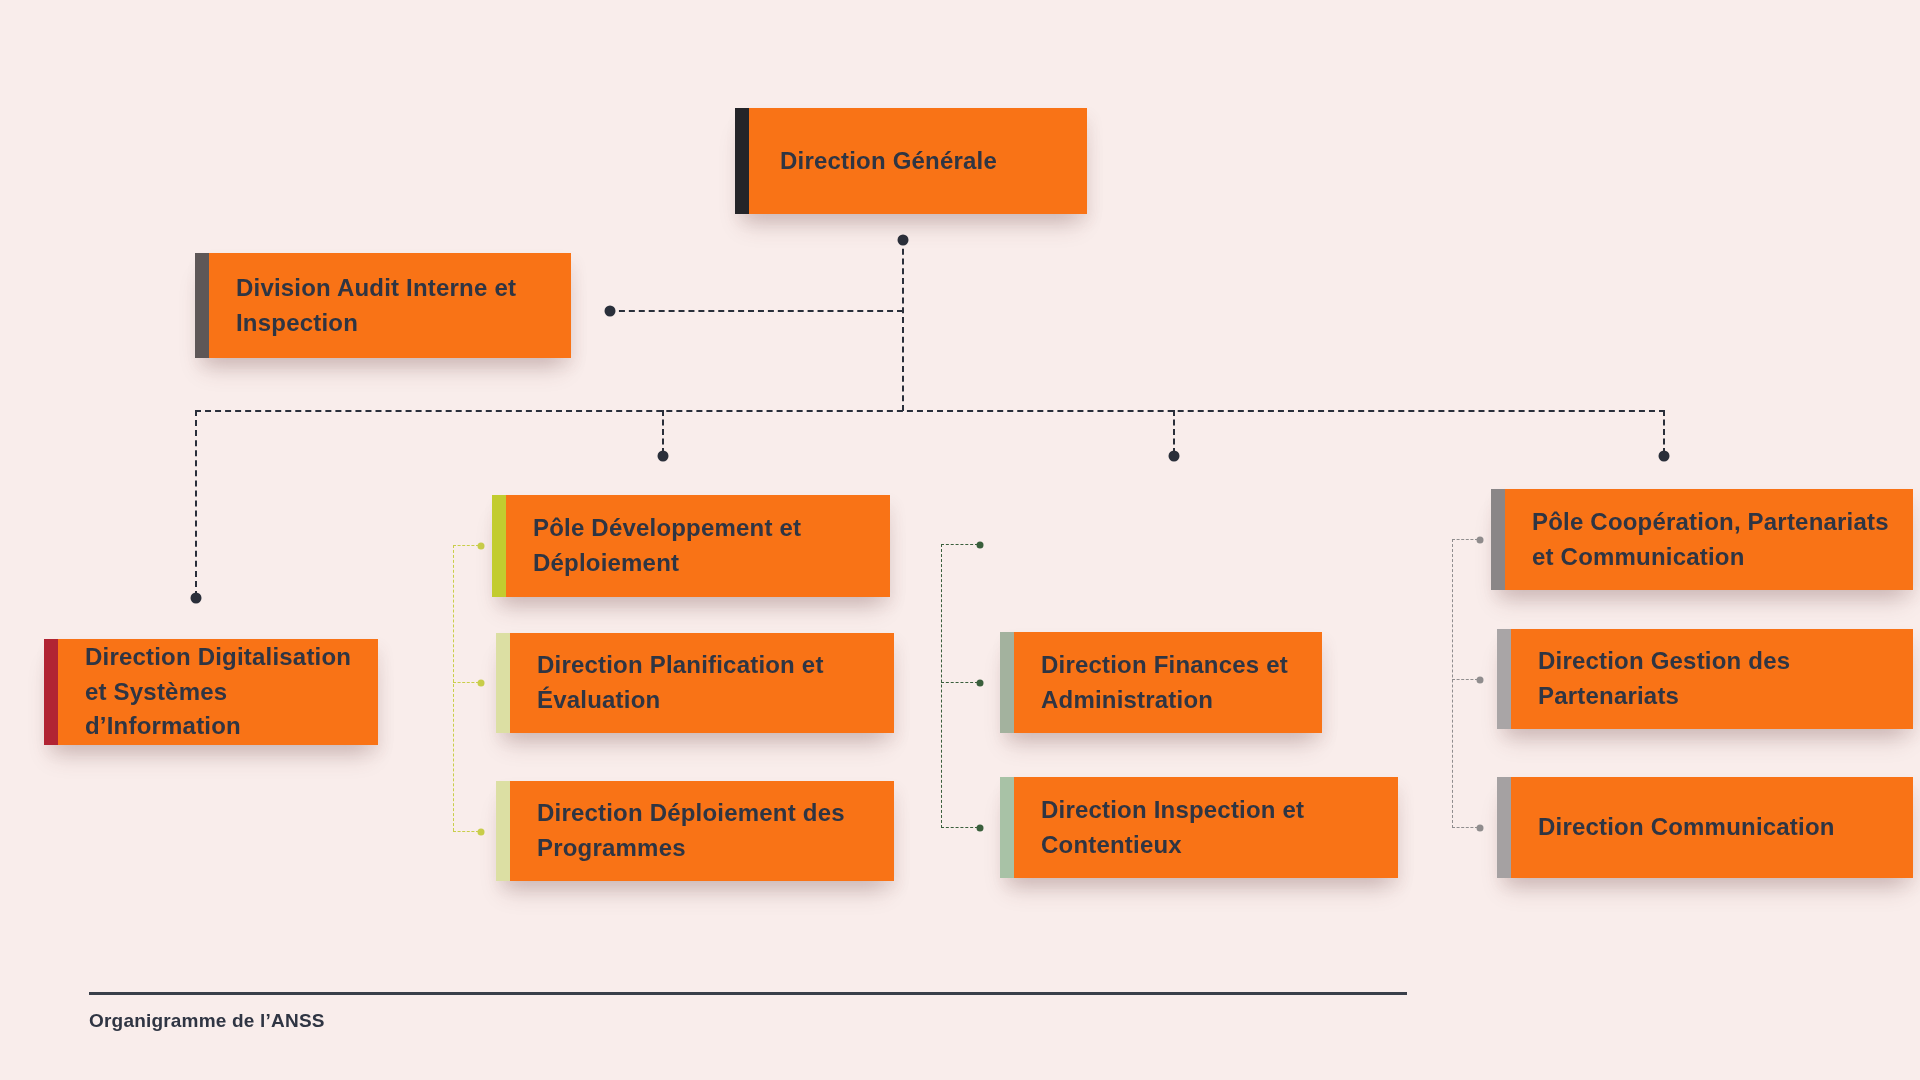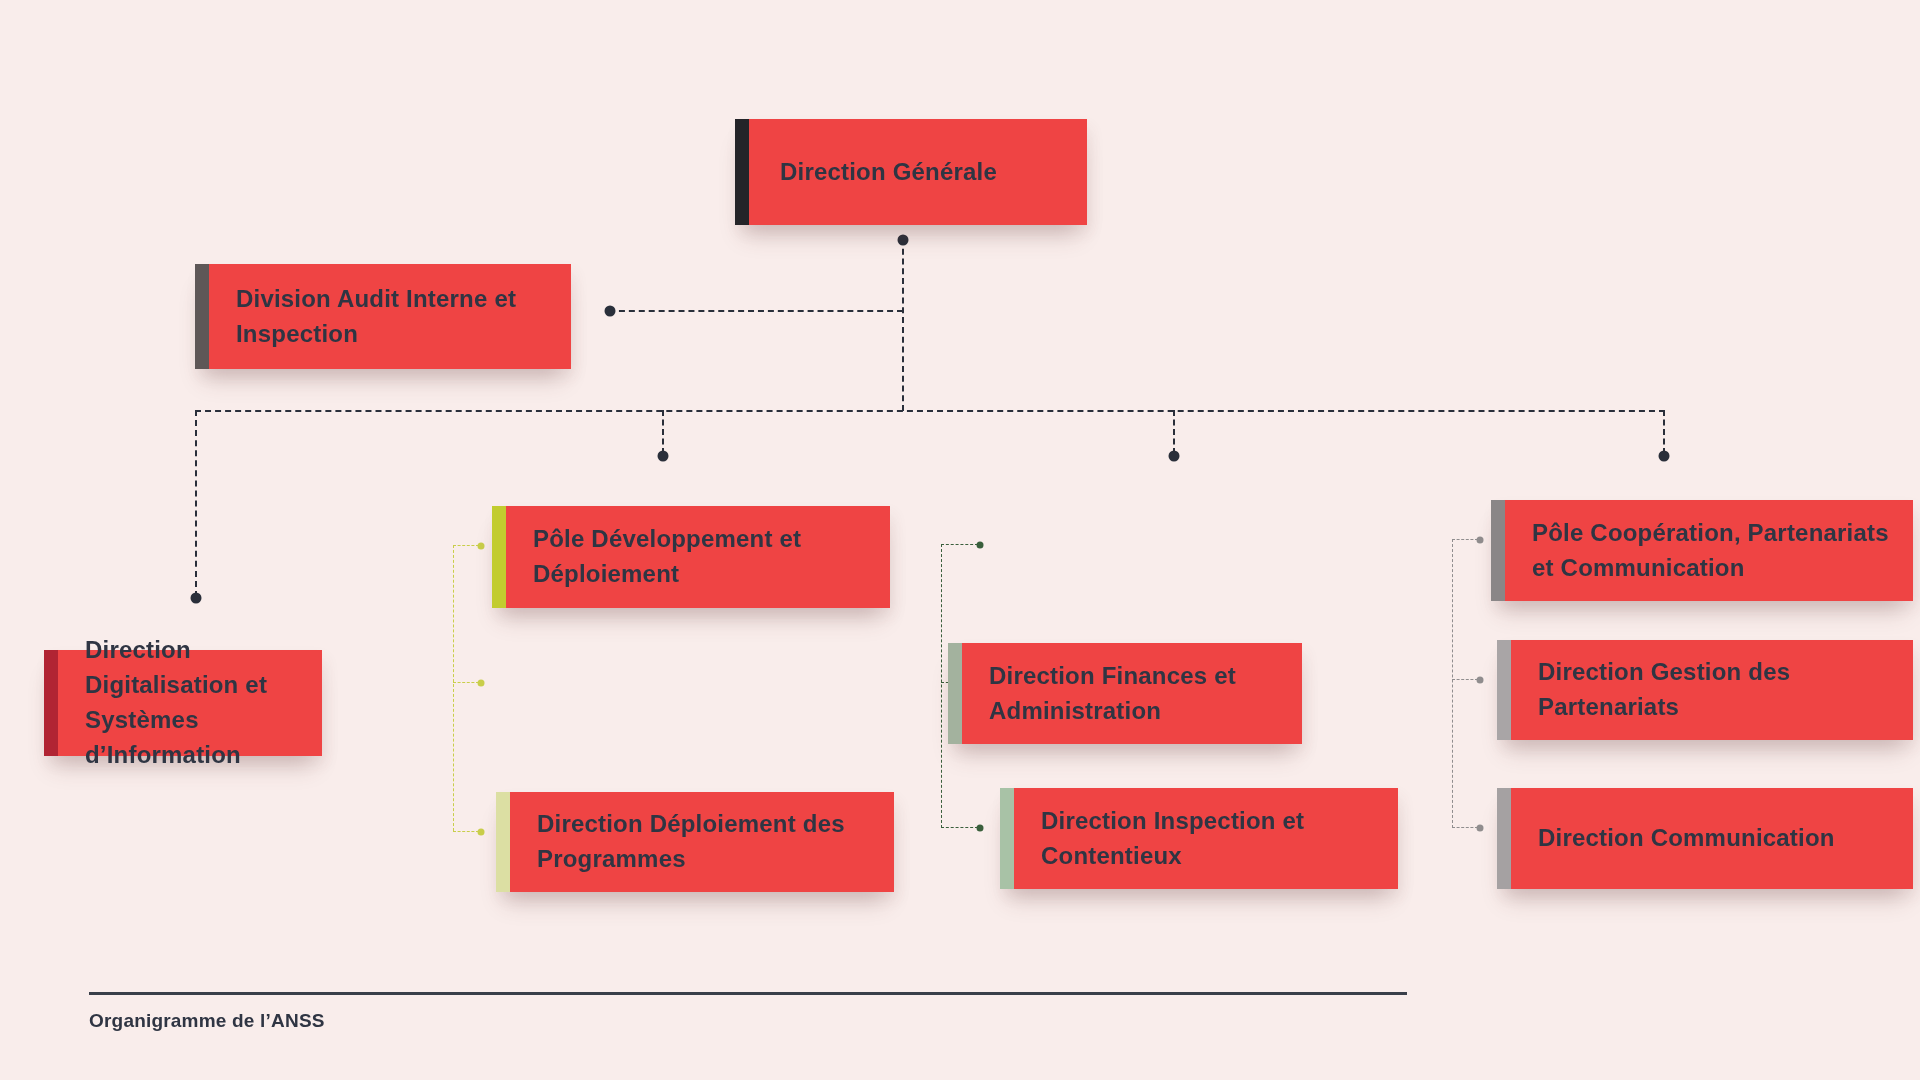--- a/index.html
+++ b/index.html
@@ -1,23 +1,22 @@
 <!DOCTYPE html>
 <html><head>
 <meta charset="utf-8">
 <style>
   html,body{margin:0;padding:0;}
   .stage{
     position:relative;width:1920px;height:1080px;overflow:hidden;
     font-family:"Liberation Sans",sans-serif;
   }
   .node{
-    position:absolute;display:flex;background:#ef4444;
+    position:absolute;display:flex;background:#f97316;
     box-shadow:0 18px 22px -9px rgba(95,50,50,.25), 4px 8px 14px rgba(95,50,50,.07);
-    margin-top:11px;
   }
   .accent{width:14px;flex:none;}
   .label{
     flex:1;display:flex;align-items:center;
     padding:10px 18px 10px 27px;
     font-weight:700;font-size:24px;line-height:1.45;
     color:#2F3543;letter-spacing:.2px;
   }
   .root .label{font-size:24px;padding-left:31px;}
   .hline{position:absolute;border-top:2px dashed #2A2F3A;}
@@ -25,26 +24,26 @@
   .dot{position:absolute;width:11px;height:11px;border-radius:50%;background:#2A2F3A;transform:translate(-50%,-50%);}
   .bv{position:absolute;border-left:1px dashed #999;}
   .bh{position:absolute;border-top:1px dashed #999;}
   .bdot{position:absolute;width:7px;height:7px;border-radius:50%;transform:translate(-50%,-50%);}
   .rule{position:absolute;height:3px;}
   .caption{position:absolute;font-size:19px;font-weight:700;color:#2F3543;letter-spacing:.2px;}
 
   
   #dg   {left:735px; top:108px; width:352px; height:106px;}
   #audit{left:195px; top:253px; width:376px; height:105px;}
-  #b1   {left:44px;  top:639px; width:278px; height:106px;}
+  #b1   {left:44px;  top:639px; width:334px; height:106px;}
   #b2   {left:492px; top:495px; width:398px; height:102px;}
   #b2c1 {left:496px; top:633px; width:398px; height:100px;}
   #b2c2 {left:496px; top:781px; width:398px; height:100px;}
   #b3   {left:990px; top:492px; width:398px; height:105px;}
-  #b3c1 {left:948px;top:632px; width:354px; height:101px;}
+  #b3c1 {left:1000px;top:632px; width:322px; height:101px;}
   #b3c2 {left:1000px;top:777px; width:398px; height:101px;}
   #b4   {left:1491px;top:489px; width:422px; height:101px;}
   #b4c1 {left:1497px;top:629px; width:416px; height:100px;}
   #b4c2 {left:1497px;top:777px; width:416px; height:101px;}
 
   
   #v-dg  {left:902px; top:239px; height:172px;}
   #dot-dg{left:903px; top:240px;}
   #h-audit{left:609px;top:310px; width:294px;}
   #dot-audit{left:610px;top:311px;}
@@ -139,20 +138,24 @@
 
   <div class="node" id="b1">
     <div class="accent" style="background: rgb(177, 36, 51);"></div>
     <div class="label">Direction Digitalisation et Systèmes d’Information</div>
   </div>
 
   <div class="node" id="b2">
     <div class="accent" style="background: rgb(194, 204, 47);"></div>
     <div class="label">Pôle Développement et Déploiement</div>
   </div>
+  <div class="node" id="b2c1">
+    <div class="accent" style="background: rgb(220, 223, 163);"></div>
+    <div class="label">Direction Planification et Évaluation</div>
+  </div>
   <div class="node" id="b2c2">
     <div class="accent" style="background: rgb(220, 223, 163);"></div>
     <div class="label">Direction Déploiement des Programmes</div>
   </div>
 
   <div class="node" id="b3c1">
     <div class="accent" style="background: rgb(163, 178, 158);"></div>
     <div class="label">Direction Finances et Administration</div>
   </div>
   <div class="node" id="b3c2">

